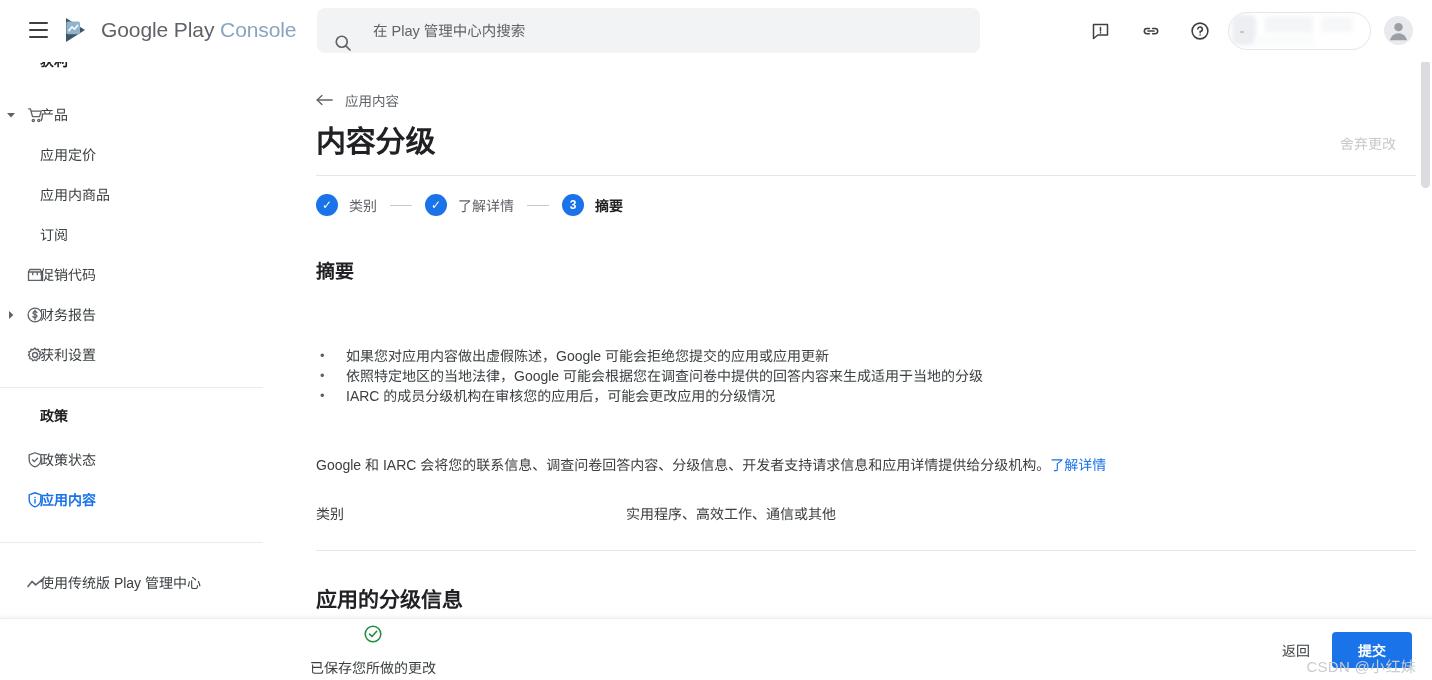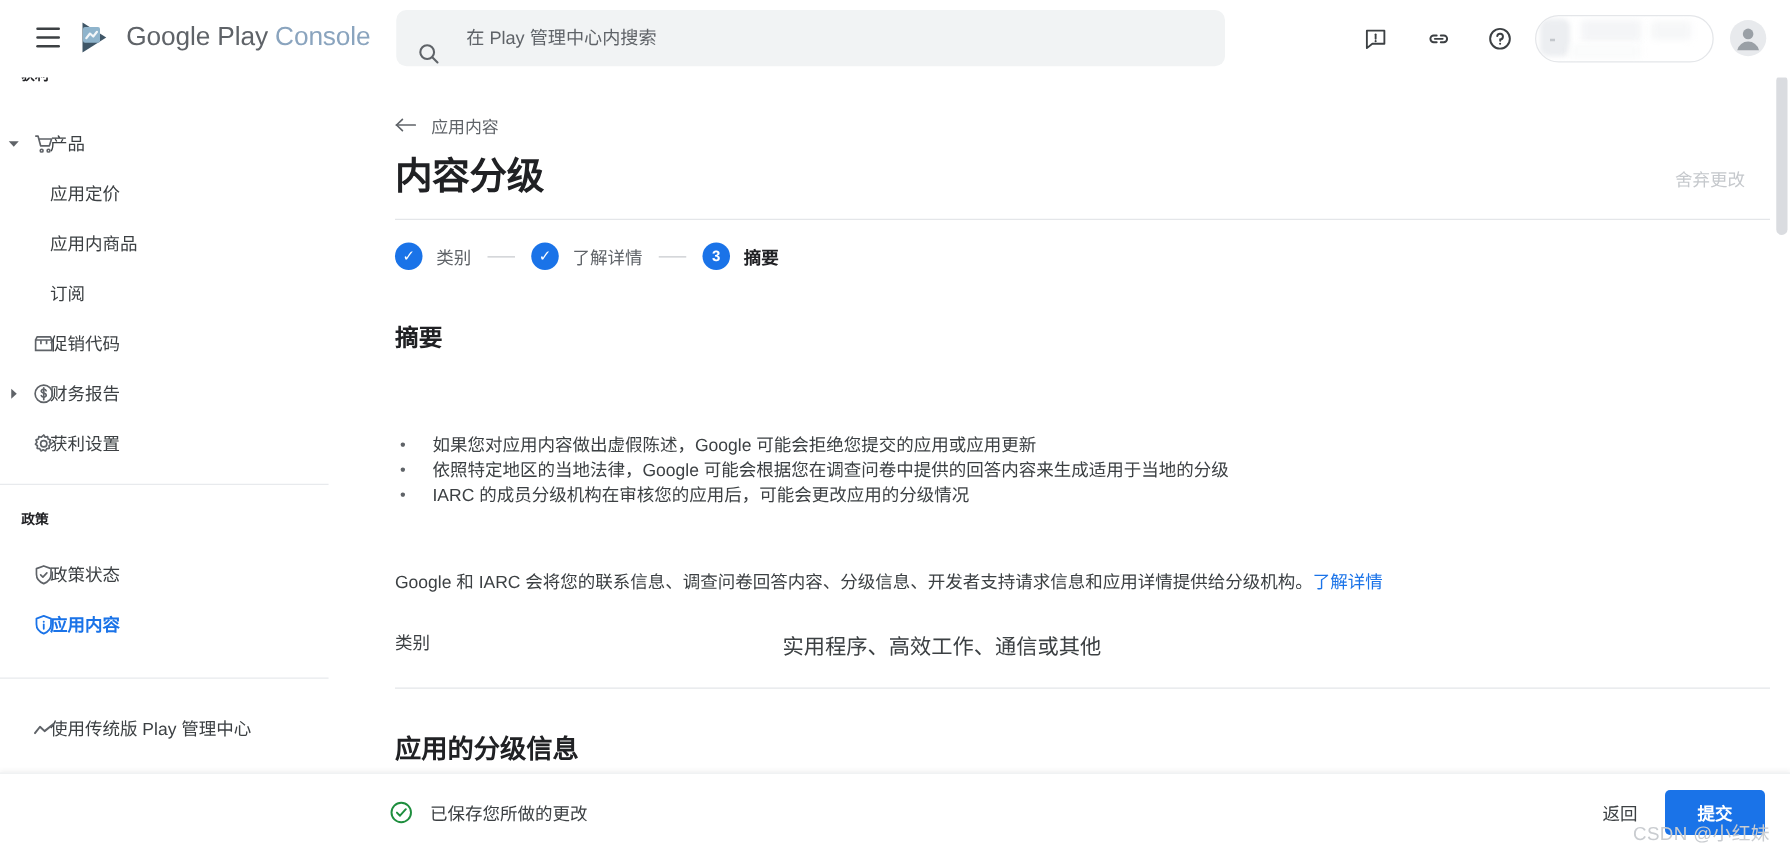--- a/index.html
+++ b/index.html
@@ -114,22 +114,22 @@
   }
 
   
   .sidebar {
     position: absolute; left: 0; top: 44px;
     width: 263px; height: 594px;
     background: #fff; overflow: hidden;
     z-index: 20;
   }
   .sb-section {
-    font-size: 11px; font-weight: bold; color: #202124;
-    padding-left: 17px; line-height: 16px;
+    font-size: 14px; font-weight: bold; color: #202124;
+    padding-left: 40px; line-height: 16px;
   }
   .sb-item {
     display: flex; align-items: center;
     height: 40px; cursor: pointer; position: relative;
     padding-left: 0;
   }
   .sb-arrow {
     position: absolute; left: 4px; top: 50%;
     transform: translateY(-50%);
     width: 14px; height: 14px;
@@ -229,21 +229,21 @@
     font-size: 14px; color: #3c4043; line-height: 21px;
     white-space: nowrap;
   }
   .consent a { color: #1a73e8; text-decoration: none; cursor: pointer; }
 
   .kv-row {
     position: absolute; left: 53px; top: 441px;
     width: 1100px; display: flex;
   }
   .kv-key { width: 310px; font-size: 14px; color: #3c4043; }
-  .kv-val { font-size: 17px; color: #3c4043; }
+  .kv-val { font-size: 14px; color: #3c4043; }
   .hr-kv {
     position: absolute; left: 53px; top: 488px;
     width: 1100px; height: 1px; background: #e4e6e9;
   }
   .sec-title2 {
     position: absolute; left: 53px; top: 507px;
     font-size: 21px; font-weight: bold; color: #202124;
     line-height: 28px;
   }
 
@@ -264,21 +264,21 @@
   .footer {
     position: absolute; left: 0; bottom: 0;
     width: 1432px; height: 62px;
     background: #fff; z-index: 50;
     border-top: 1px solid #eceef0;
     box-shadow: 0 -1px 4px rgba(60,64,67,0.08);
   }
   .saved {
     position: absolute; left: 310px; top: 50%;
     transform: translateY(-50%);
-    display: flex; align-items: center; gap: 12px;
+    display: flex; align-items: center; gap: 12px; flex-direction: column;
   }
   .saved-text { font-size: 14px; color: #3c4043; }
   .btn-back {
     position: absolute; right: 110px; top: 50%;
     transform: translateY(-50%);
     font-size: 14px; color: #3c4043;
     background: none; border: none; cursor: pointer;
     font-family: inherit; padding: 8px 12px;
   }
   .btn-submit {

